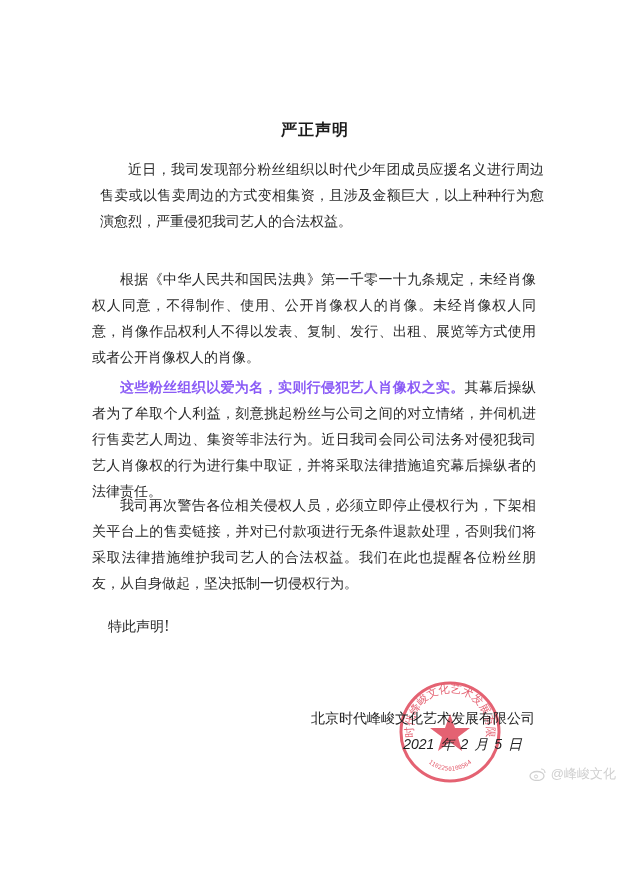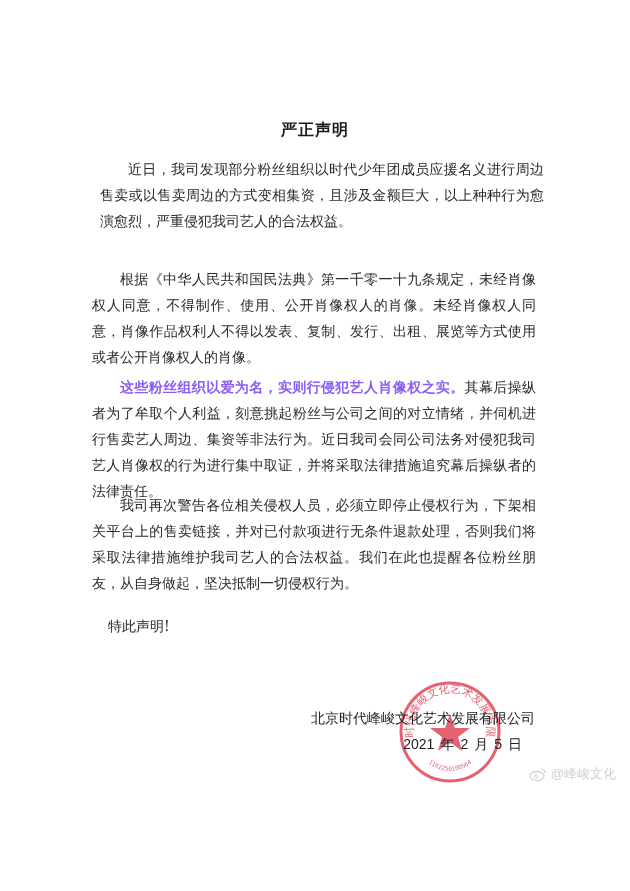--- a/index.html
+++ b/index.html
@@ -12,21 +12,21 @@
           text-align: justify; text-indent: 2em; margin: 0; color: #2a2a2a; }
   .para b { font-weight: bold; color: #8b5cf6; }
   #p1 { top: 156px; margin-left: 8px; }
   #p2 { top: 266px; }
   #p3 { top: 374px; }
   #p4 { top: 492px; }
   .closing { position: absolute; left: 92px; top: 618px; font-size: 14px; color: #2a2a2a; margin-left: 16px; }
   .company { position: absolute; right: 95px; top: 710px; font-size: 14px; color: #222; z-index: 2;}
   .date { position: absolute; right: 105px; top: 736px; font-size: 14px; color: #222;
           font-family: "Liberation Sans", sans-serif; z-index: 2; }
-  .date span { margin: 0 3px; }
+  .date span { margin: 0 3px; font-style: italic; }
   .stamp { position: absolute; left: 398px; top: 680px; width: 104px; height: 104px; z-index: 1; opacity: 0.85; }
   .watermark { position: absolute; right: 14px; bottom: 12px; font-size: 13px; color: #d0d0d0;
                font-family: Liberation Sans, sans-serif; display: flex; align-items: center; gap: 4px; }
 </style>
 </head>
 <body>
 
 <div class="page">
   <div class="title">严正声明</div>
 

